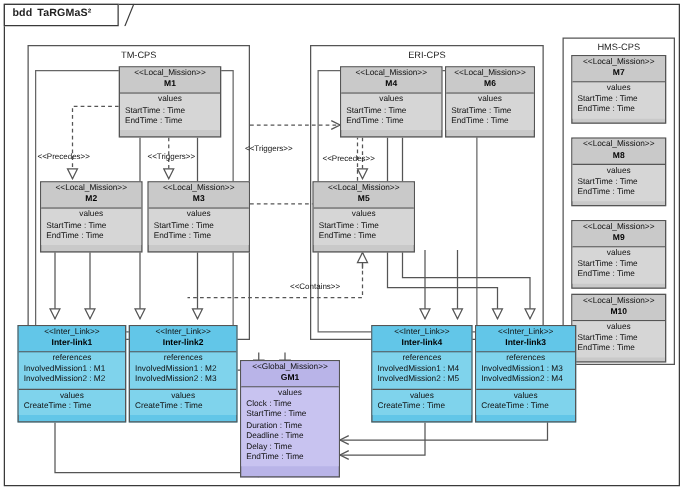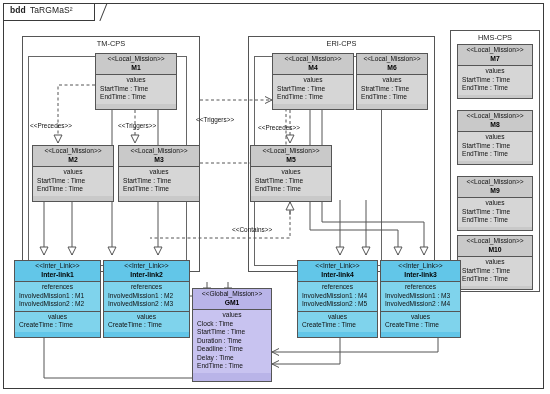--- a/index.html
+++ b/index.html
@@ -7,21 +7,21 @@
   body{font-family:"Liberation Sans",sans-serif;}
   #canvas{position:relative;width:550px;height:394px;background:#fff;overflow:hidden;}
 
   
   .frame{position:absolute;left:3px;top:3px;width:541px;height:386px;border:1.4px solid #3a3a3a;box-sizing:border-box;}
   .frame-tab{position:absolute;left:3px;top:3px;width:92px;height:18px;border:1.4px solid #3a3a3a;border-bottom:1px solid #3a3a3a;box-sizing:border-box;background:#fff;}
   .frame-tab-notch{position:absolute;left:95px;top:3px;width:14px;height:18px;overflow:hidden;}
   .frame-tab-notch:after{content:"";position:absolute;left:-8px;top:0;width:16px;height:18px;border-right:1.4px solid #3a3a3a;transform:skewX(-22deg);}
   .frame-title{position:absolute;left:10px;top:5px;font-size:8.5px;color:#222;letter-spacing:.1px;white-space:nowrap;}
   .frame-title b{font-weight:bold;}
-  .frame-title span.t{font-weight:normal;margin-left:4px;}
+  .frame-title span.t{font-weight:bold;margin-left:4px;}
 
   
   .pkg{position:absolute;border:1.1px solid #555;box-sizing:border-box;background:transparent;}
   .pkg-label{position:absolute;width:100%;text-align:center;top:2px;font-size:7.4px;color:#222;}
 
   
   .blk{position:absolute;border:1.1px solid #555;box-sizing:border-box;background:#c9c9c9;}
   .blk .hdr{text-align:center;padding:1px 0 2px;border-bottom:1.1px solid #555;background:#c9c9c9;}
   .blk .ster{font-size:6.6px;color:#111;line-height:8px;display:block;}
   .blk .nm{font-size:6.8px;font-weight:bold;color:#000;line-height:9px;display:block;}

